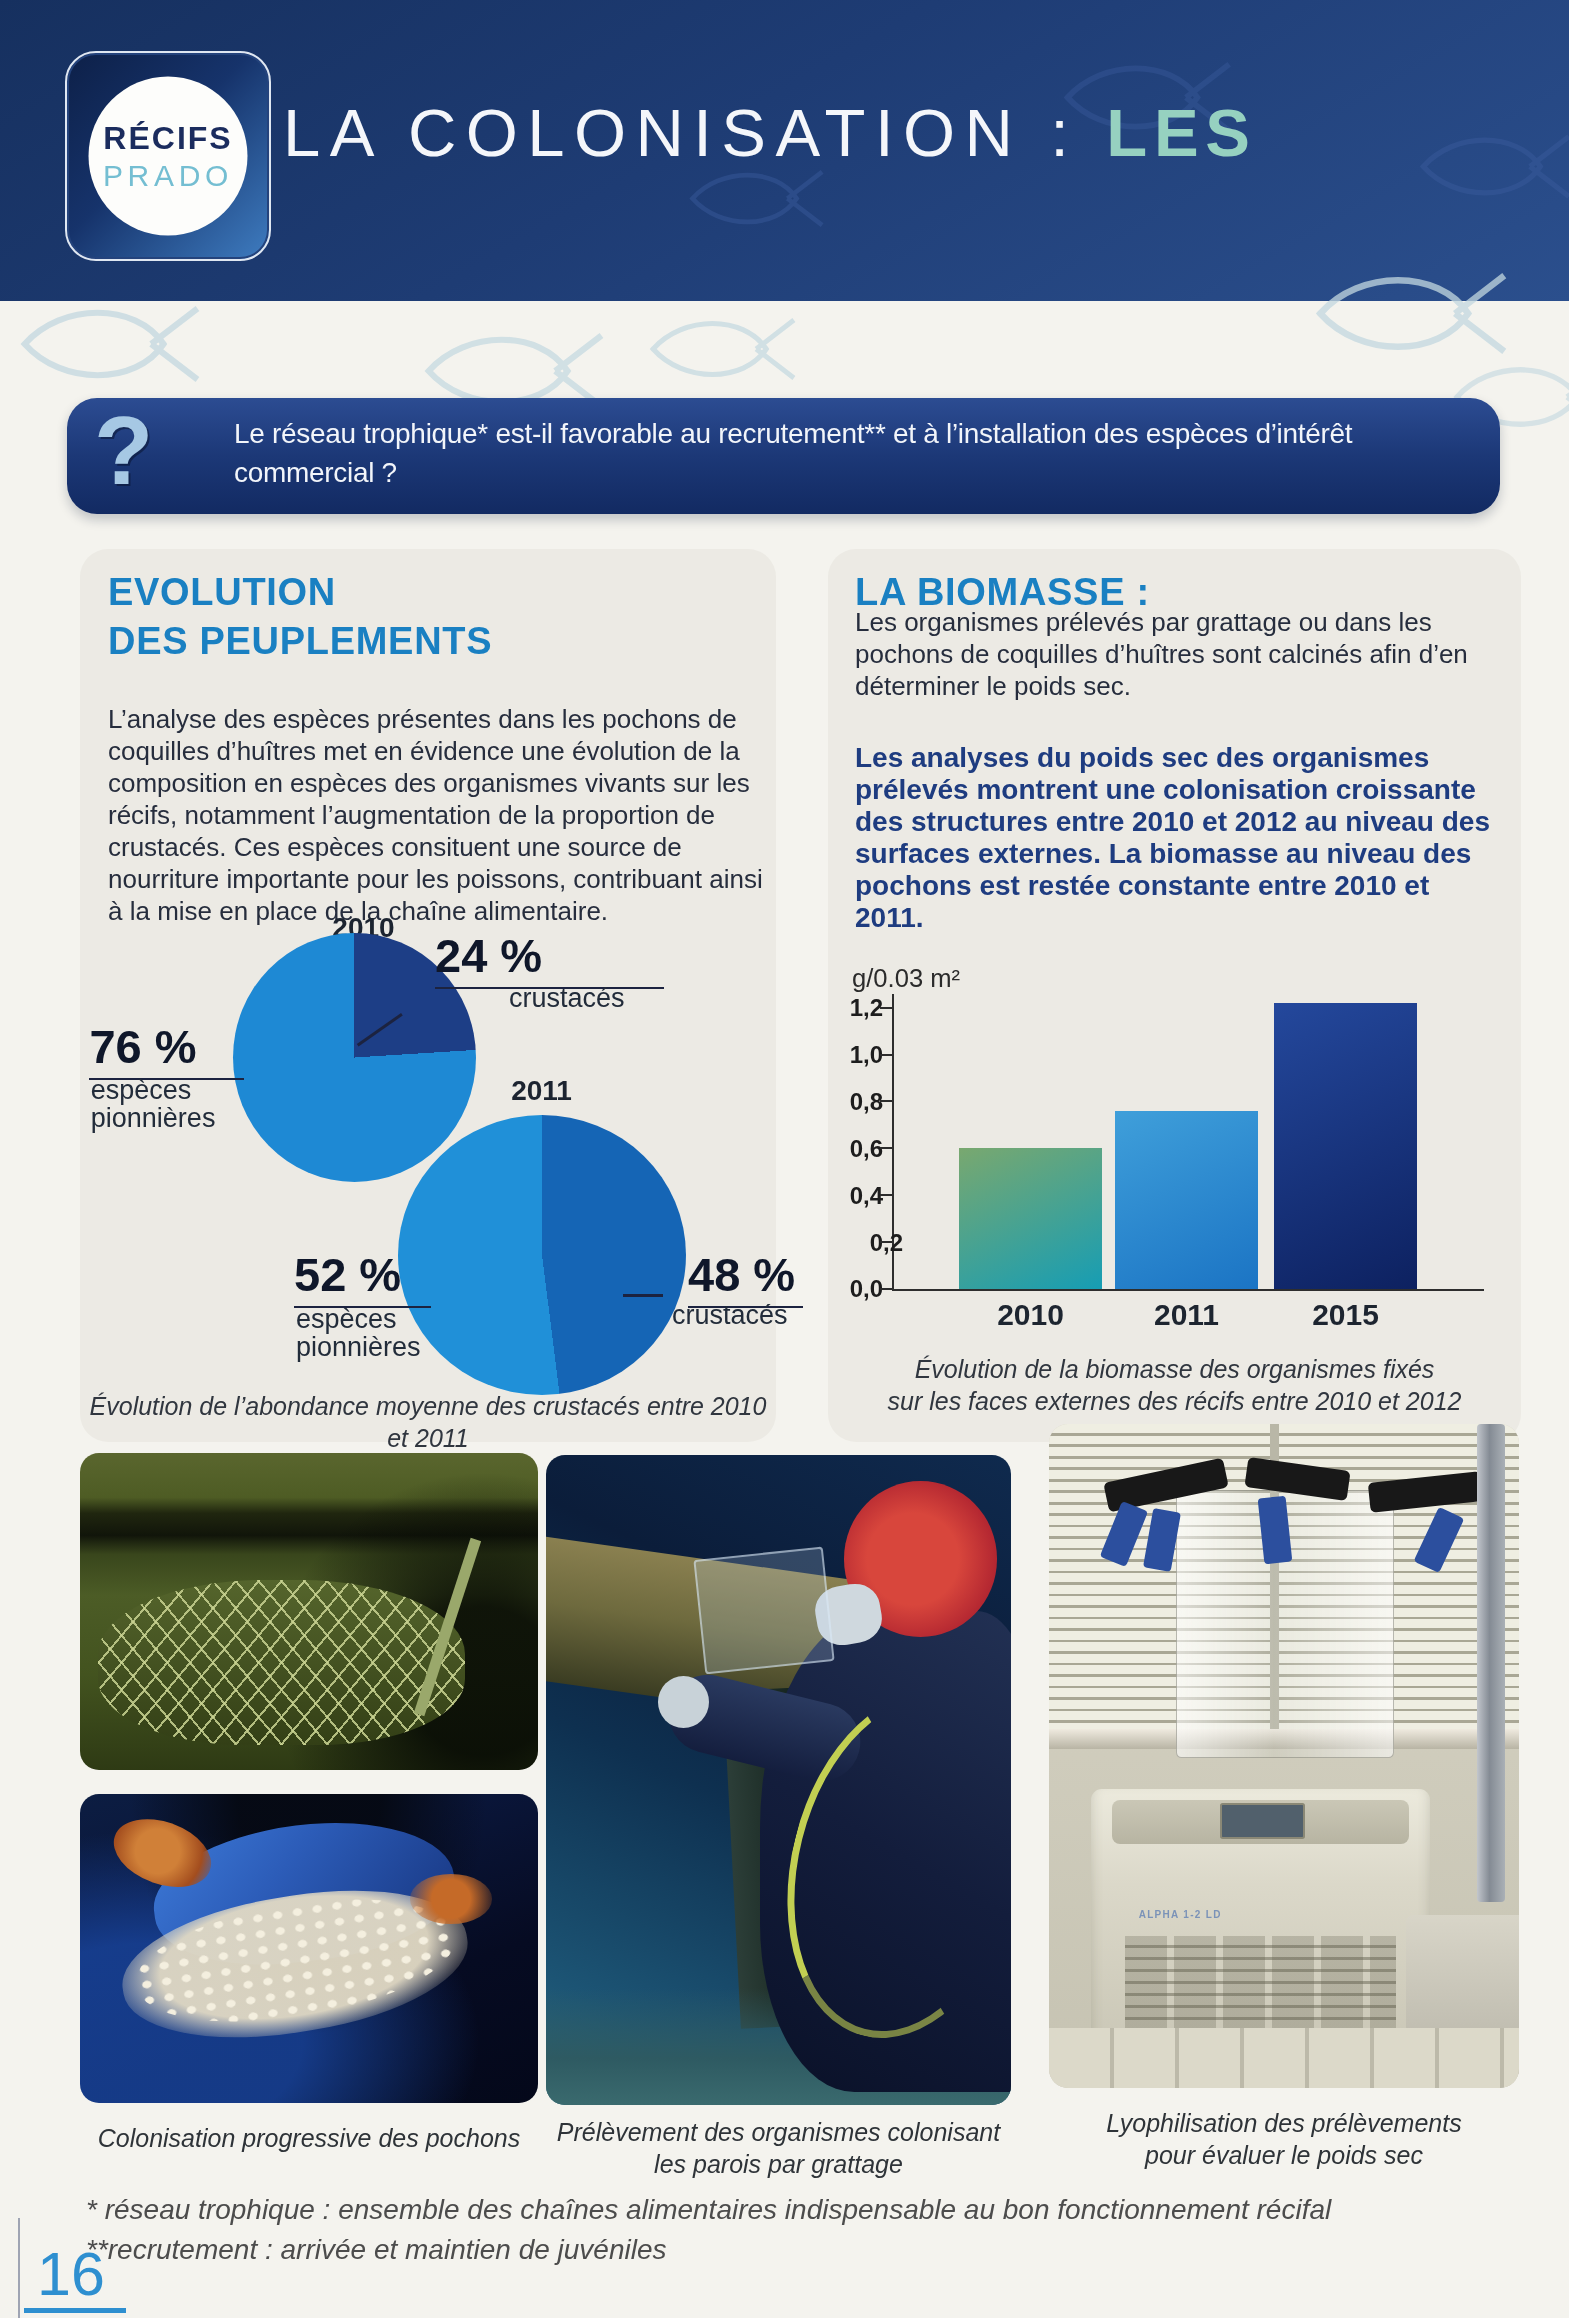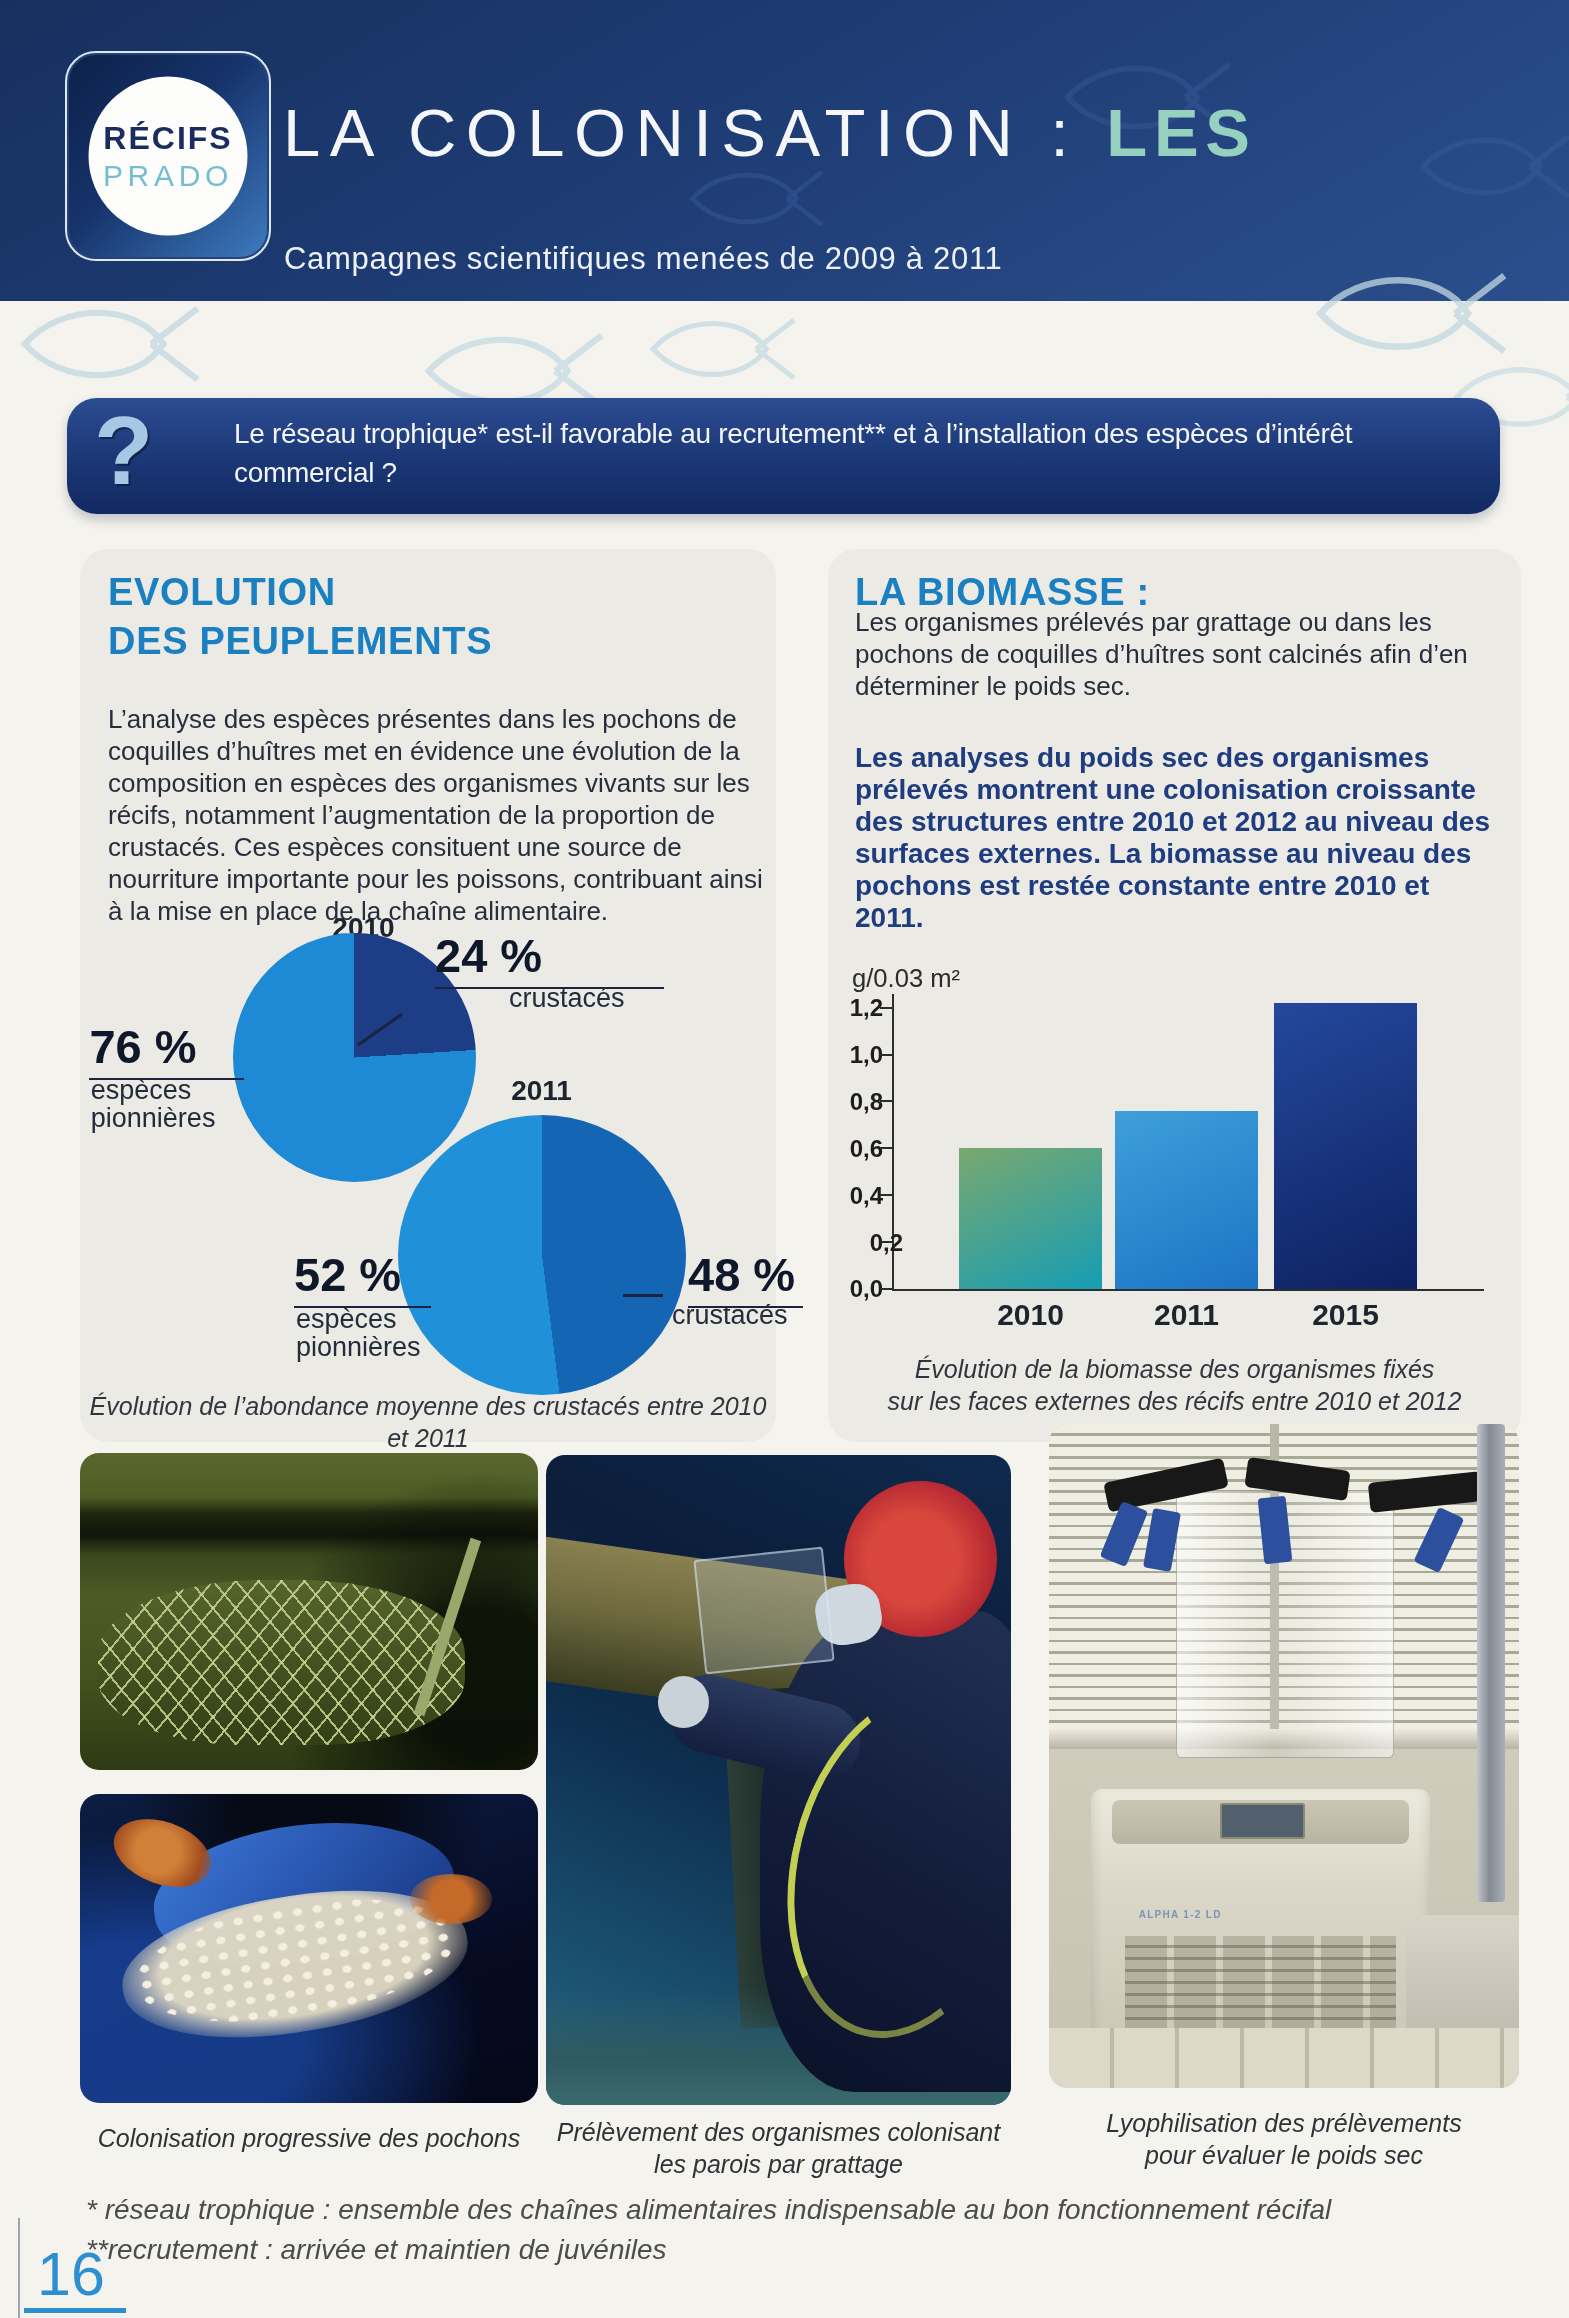--- a/index.html
+++ b/index.html
@@ -171,21 +171,20 @@
           <path d="M6,35 C30,8 78,8 96,35 C78,62 30,62 6,35 Z M88,35 L118,12 M88,35 L118,58" fill="none" stroke="#3b5c9e" stroke-width="4"></path>
         </svg>
     </div>
     <div id="logo">
       <div id="logo-circle">
         <span class="logo-l1">RÉCIFS</span>
         <span class="logo-l2">PRADO</span>
       </div>
     </div>
     <div id="title"><span>LA COLONISATION : </span><span class="hl">LES</span></div>
-    <div id="subtitle">Campagnes scientifiques menées de 2009 à 2011</div>
   </div>
 
   <div class="fish" style="left:6.7px;top:290px;opacity:.75;">
     <svg width="202" height="108" viewBox="0 0 120 70">
         <path d="M6,35 C30,8 78,8 96,35 C78,62 30,62 6,35 Z M88,35 L118,12 M88,35 L118,58" fill="none" stroke="#c3d8e0" stroke-width="4"></path>
       </svg>
   </div>
   <div class="fish" style="left:411px;top:317px;opacity:.7;">
     <svg width="202" height="108" viewBox="0 0 120 70">
         <path d="M6,35 C30,8 78,8 96,35 C78,62 30,62 6,35 Z M88,35 L118,12 M88,35 L118,58" fill="none" stroke="#c3d8e0" stroke-width="4"></path>

